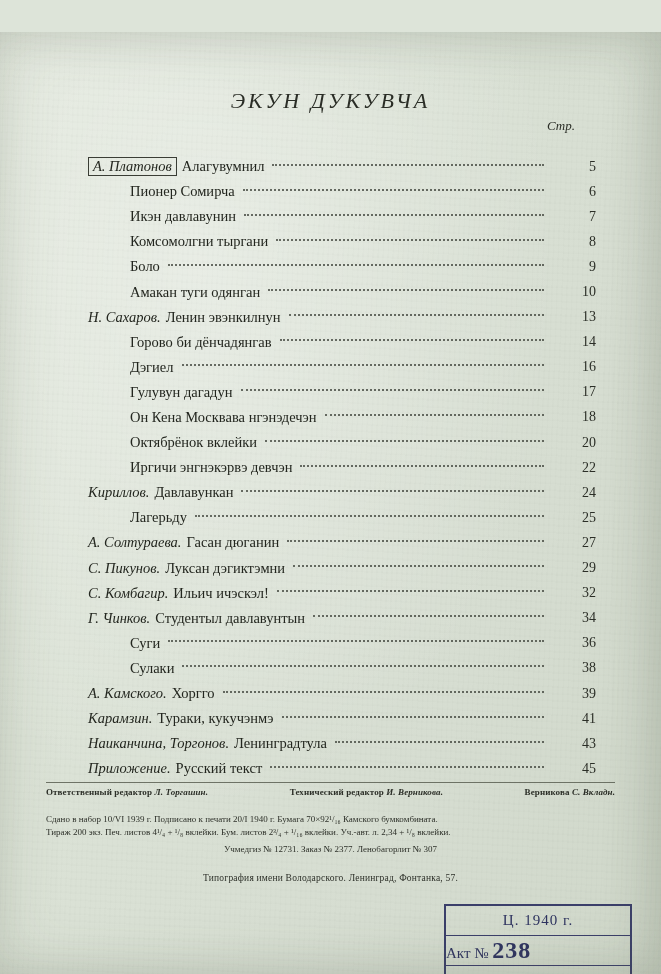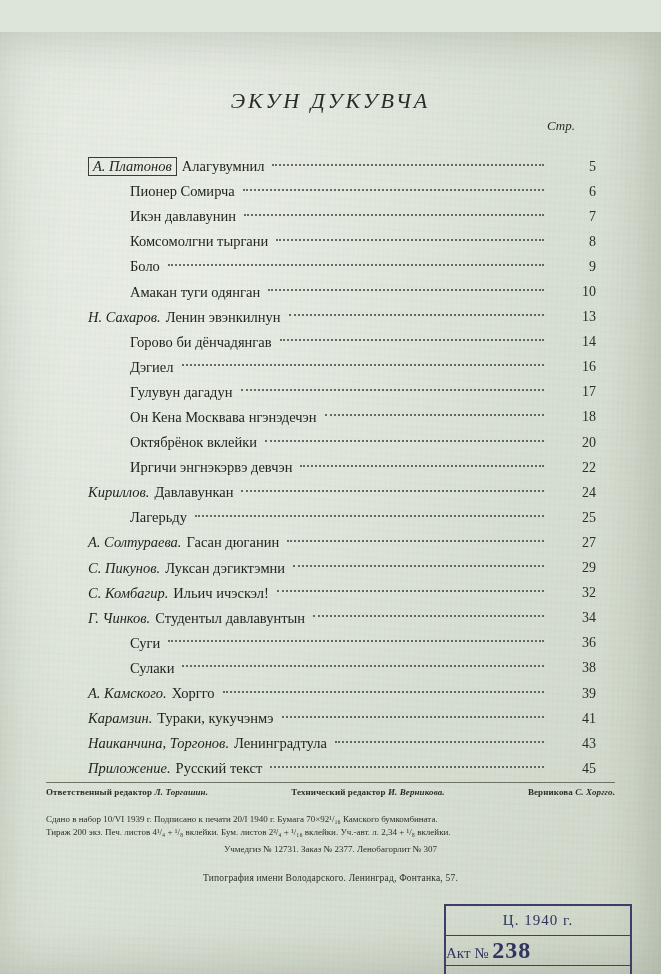--- a/index.html
+++ b/index.html
@@ -381,21 +381,21 @@
       <span>
         <span>Ответственный редактор</span>
         <i>Л. Торгашин.</i>
       </span>
       <span>
         <span>Технический редактор</span>
         <i>И. Верникова.</i>
       </span>
       <span>
         <span>Верникова</span>
-        <i>С. Хоргго.</i>
+        <i>С. Вкладн.</i>
       </span>
     </div>
     <div class="block">
       <div>Сдано в набор 10/VI 1939 г.    Подписано к печати 20/I 1940 г.    Бумага 70×92¹/₁₆ Камского бумкомбината.</div>
       <div>Тираж  200 экз. Печ. листов 4¹/₄ + ¹/₈ вклейки. Бум. листов 2³/₄ + ¹/₁₆ вклейки. Уч.-авт. л. 2,34 + ¹/₈ вклейки.</div>
       <div class="centered">Учмедгиз № 12731. Заказ № 2377. Ленобагорлит № 307</div>
     </div>
     <div class="typo">Типография имени Володарского. Ленинград, Фонтанка, 57.</div>
   </div>
 

